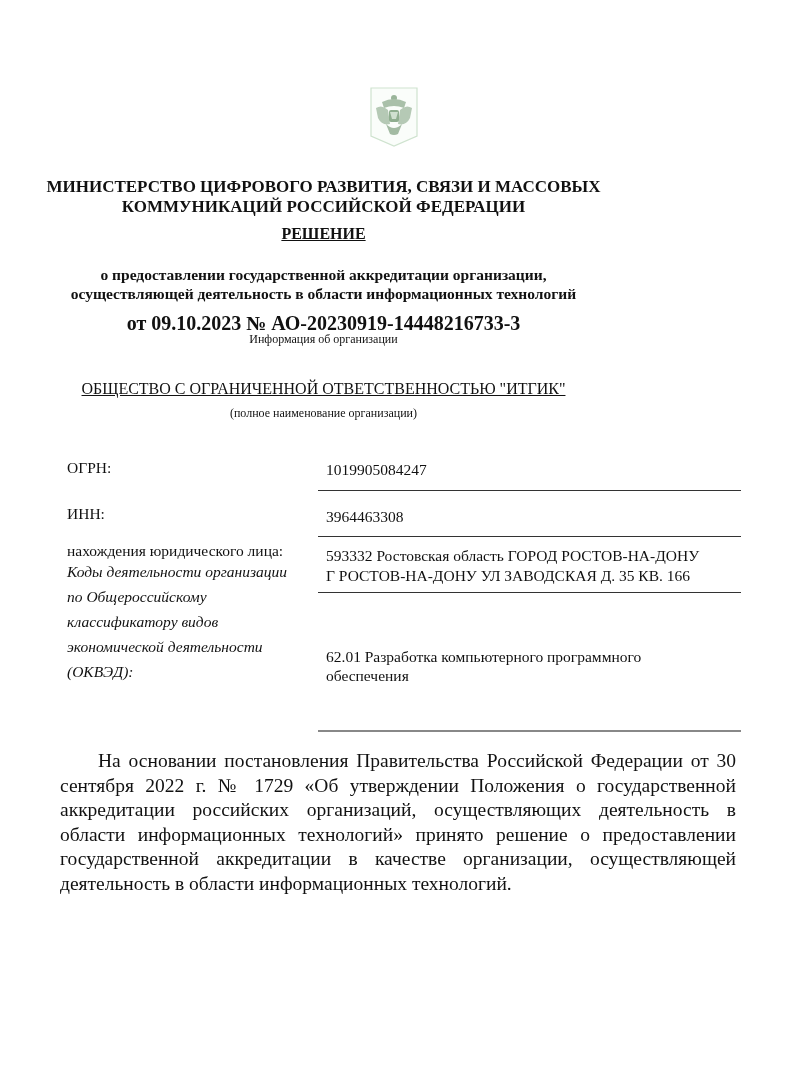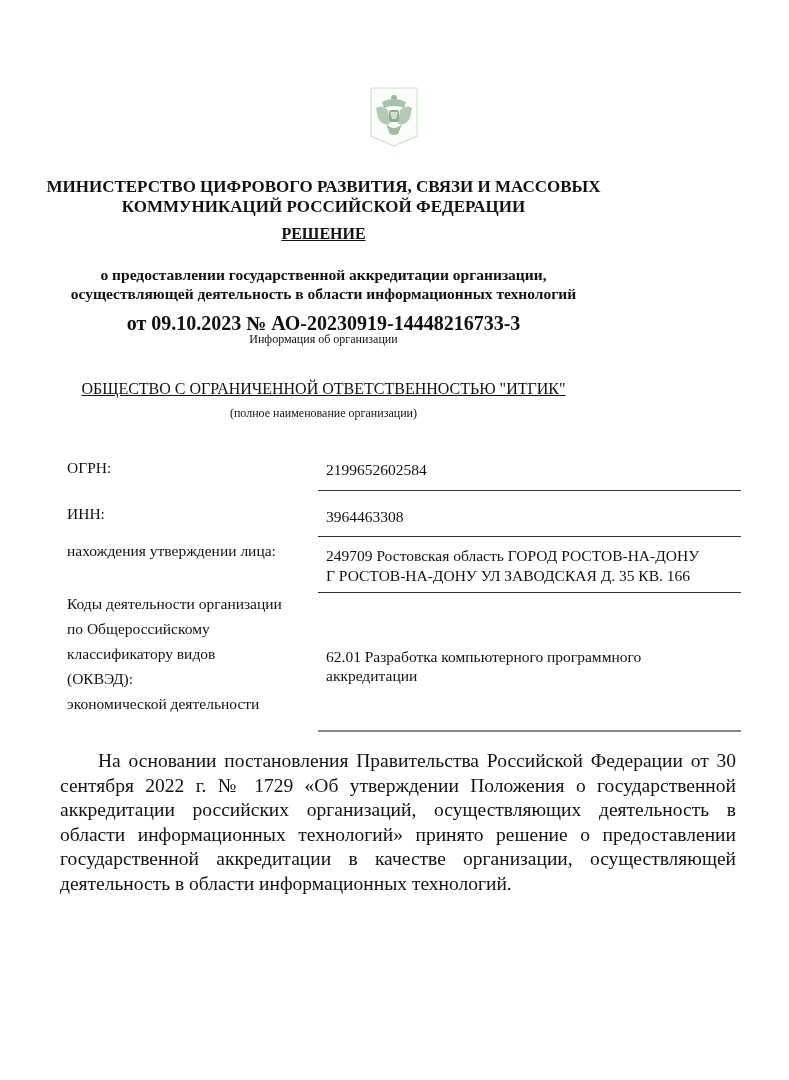--- a/index.html
+++ b/index.html
@@ -49,42 +49,42 @@
   <div>о предоставлении государственной аккредитации организации,</div>
   <div>осуществляющей деятельность в области информационных технологий</div>
 </div>
 <div class="abs center bold decision-num">от 09.10.2023 № АО-20230919-14448216733-3</div>
 
 <div class="abs center info-title">Информация об организации</div>
 <div class="abs center org-name">ОБЩЕСТВО С ОГРАНИЧЕННОЙ ОТВЕТСТВЕННОСТЬЮ "ИТГИК"</div>
 <div class="abs center org-caption">(полное наименование организации)</div>
 
 <div class="abs lbl" style="top:455px;">ОГРН:</div>
-<div class="abs val" style="top:460px;">2199652602584</div>
+<div class="abs val" style="top:460px;">1019905084247</div>
 <div class="abs rule" style="top:490px;"></div>
 
 <div class="abs lbl" style="top:501px;">ИНН:</div>
 <div class="abs val" style="top:507px;">3964463308</div>
 <div class="abs rule" style="top:536px;"></div>
 
 <div class="abs lbl" style="top:538px;">
-  <div>нахождения утверждении лица:</div>
+  <div>нахождения юридического лица:</div>
 </div>
 <div class="abs val" style="top:546px; line-height:20px;">
-  <div>249709 Ростовская область ГОРОД РОСТОВ-НА-ДОНУ</div>
+  <div>593332 Ростовская область ГОРОД РОСТОВ-НА-ДОНУ</div>
   <div>Г РОСТОВ-НА-ДОНУ УЛ ЗАВОДСКАЯ Д. 35 КВ. 166</div>
 </div>
 <div class="abs rule" style="top:592px;"></div>
 
-<div class="abs lbl" style="top:591px;">
+<div class="abs lbl" style="top:559px;font-style:italic;">
   <div>Коды деятельности организации</div>
   <div>по Общероссийскому</div>
   <div>классификатору видов</div>
+  <div>экономической деятельности</div>
   <div>(ОКВЭД):</div>
-  <div>экономической деятельности</div>
 </div>
 <div class="abs val" style="top:647px;">
   <div>62.01 Разработка компьютерного программного</div>
-  <div>аккредитации</div>
+  <div>обеспечения</div>
 </div>
 <div class="abs rule thick" style="top:730px;"></div>
 
 <div class="abs para">На основании постановления Правительства Российской Федерации от 30 сентября 2022 г. № 1729 «Об утверждении Положения о государственной аккредитации российских организаций, осуществляющих деятельность в области информационных технологий» принято решение о предоставлении государственной аккредитации в качестве организации, осуществляющей деятельность в области информационных технологий.</div>
 
 </body></html>

